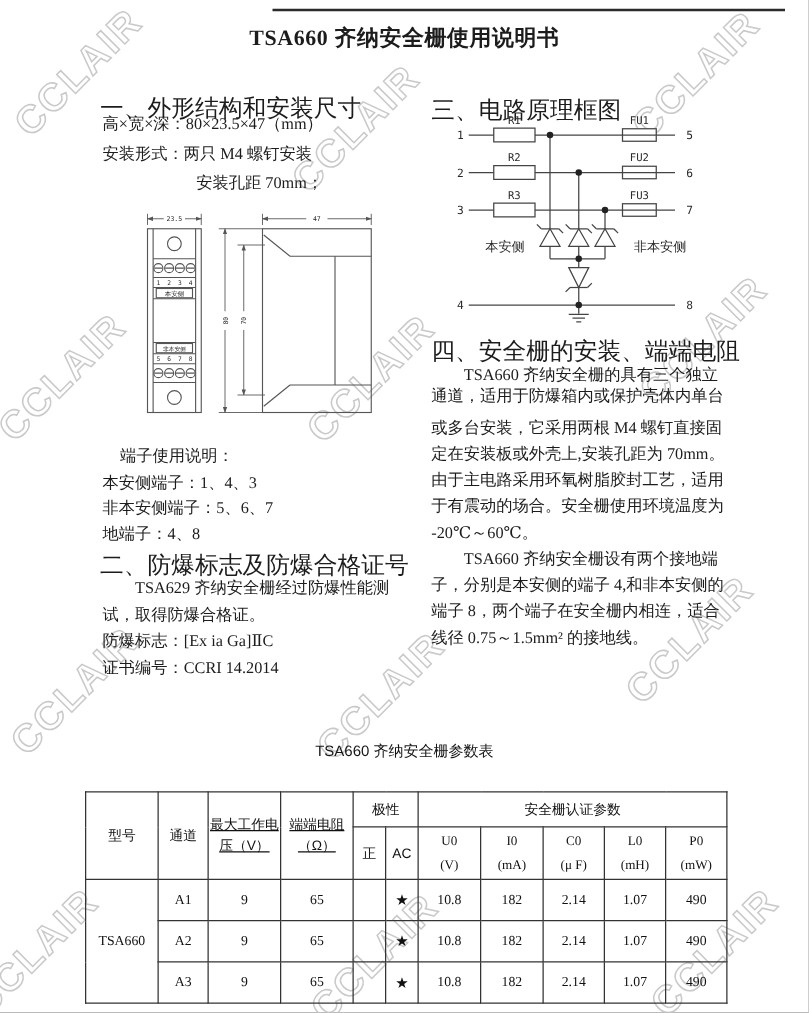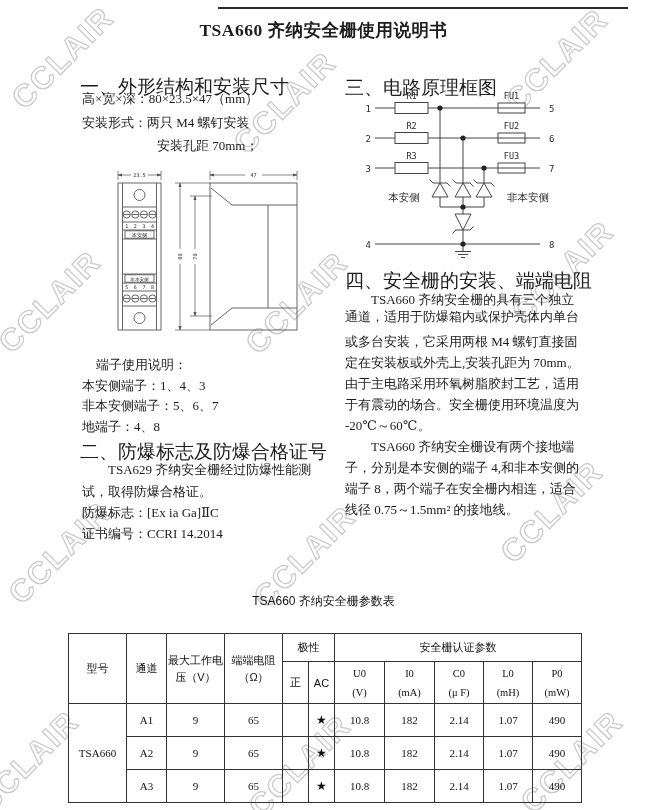--- a/index.html
+++ b/index.html
@@ -24,21 +24,21 @@
   table.params{border-collapse:collapse;table-layout:fixed;width:513px;}
   table.params td,table.params th{
     border:1px solid #333;text-align:center;vertical-align:middle;padding:0;
     font-weight:normal;overflow:hidden;
   }
   .th-cn{font-family:"Liberation Sans","DejaVu Sans",sans-serif;font-size:11px;color:#111;margin-left:30px;}
   .th-sub{font-family:"Liberation Serif","DejaVu Serif",serif;font-size:10.5px;line-height:19px;color:#111;}
   .td-val{font-family:"Liberation Serif","DejaVu Serif",serif;font-size:11px;color:#111;}
   .star{font-size:12px;}
   tr.r1{height:28px;} tr.r2{height:42px;} tr.body-row{height:33px;}
-  .hdr2line div{line-height:17px;}
+  .hdr2line div{line-height:17px;text-decoration:underline;}
   svg text{font-family:"DejaVu Sans Mono","Liberation Mono",monospace;fill:#2a2a2a;}
   svg .cjk{font-family:"Liberation Serif","DejaVu Serif",serif;}
 </style>
 </head>
 <body>
 
 <div id="page">
 
   <span class="wm" style="left:63px;top:58px">CCLAIR</span>
   <span class="wm" style="left:285px;top:103px">CCLAIR</span>

